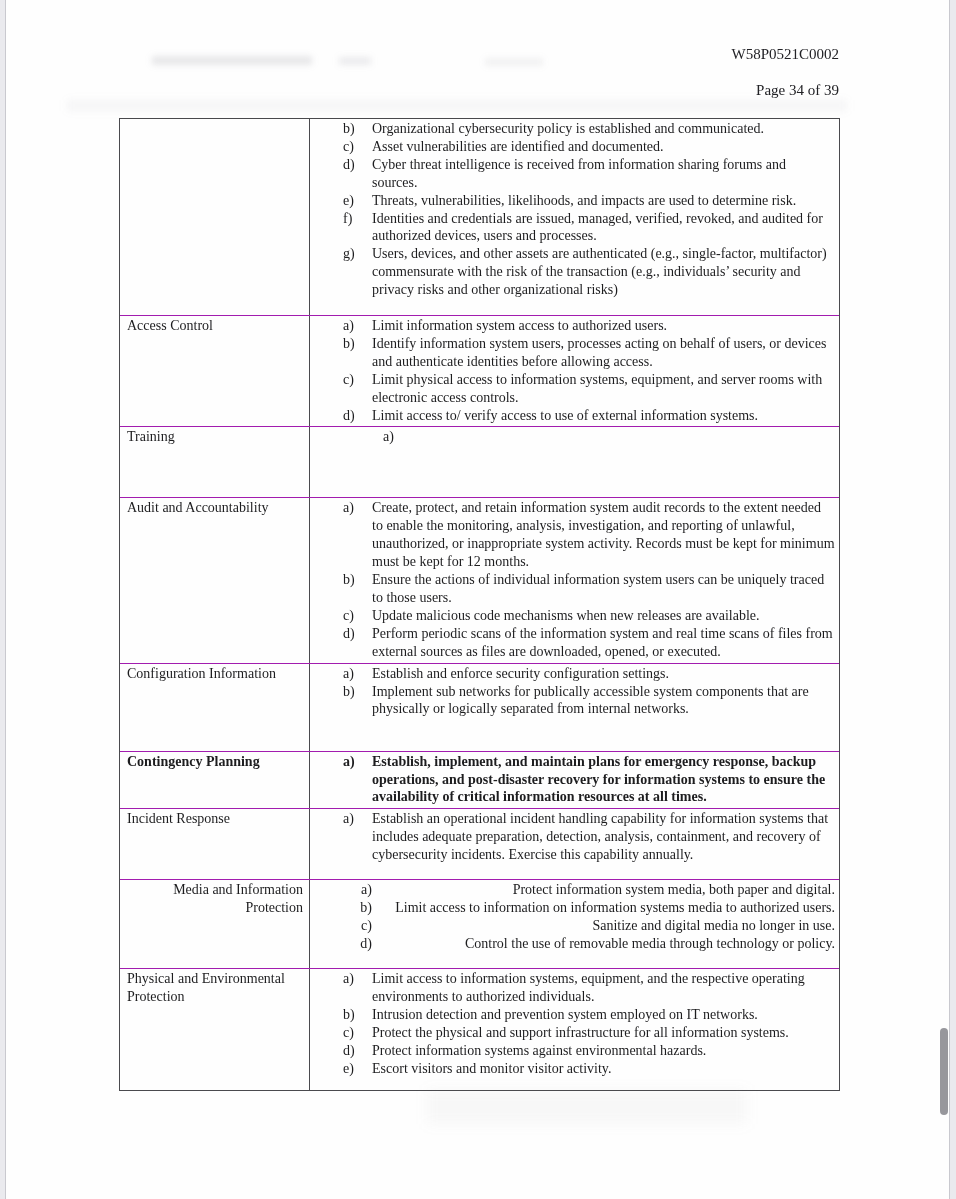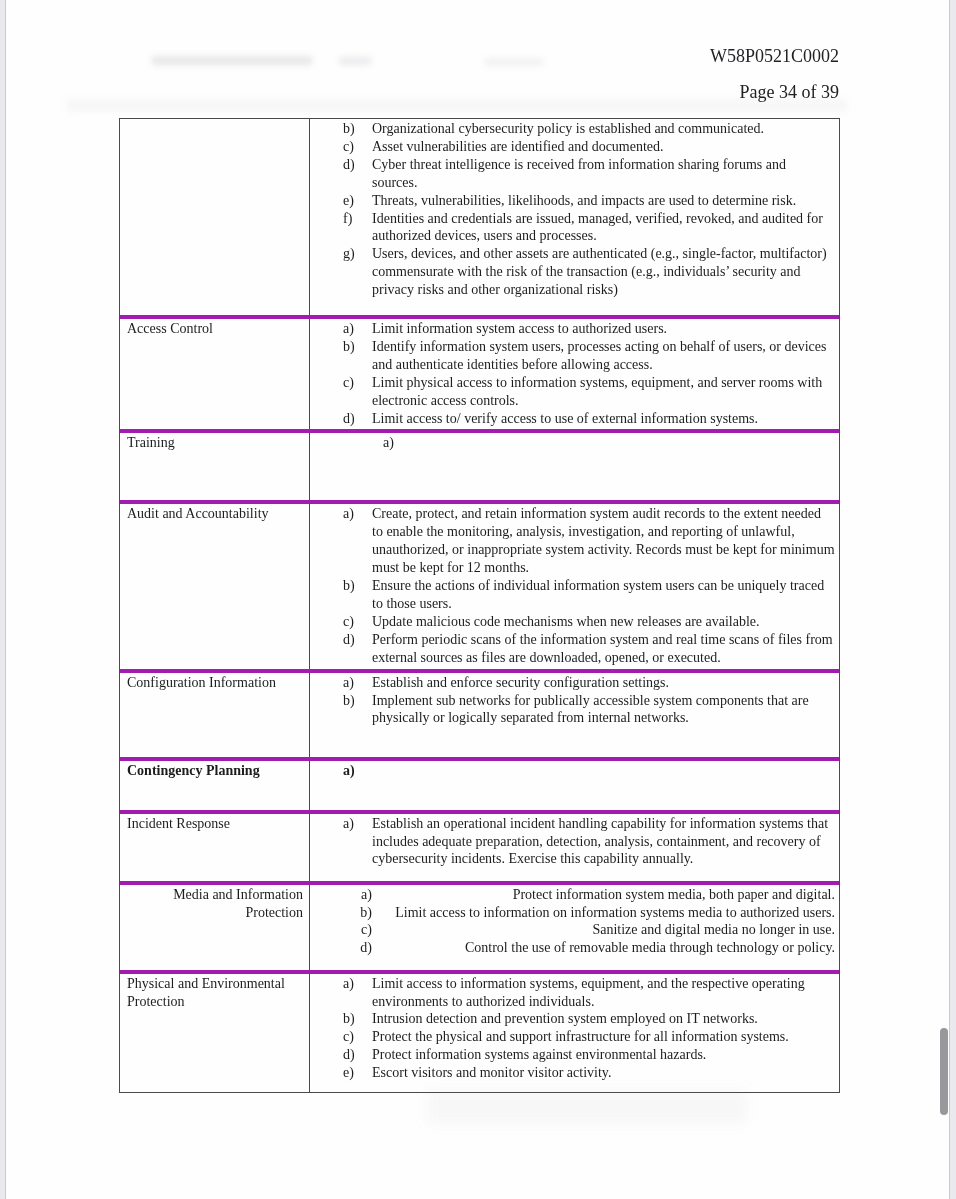--- a/index.html
+++ b/index.html
@@ -17,39 +17,39 @@
   .edge-left  { left: 0;  width: 6px; border-right: 1px solid #c9c9cf; }
   .edge-right { right: 0; width: 7px; border-left: 1px solid #c9c9cf; }
 
   
   .page { position: absolute; left: 7px; right: 8px; top: 0; bottom: 0; background: #fefefe; }
 
   .hdr {
     position: absolute;
     right: 109px;            
     text-align: right;
-    font-size: 18px;
+    font-size: 15px;
     color: #222226;
     white-space: nowrap;
   }
   .doc-number { top: 46px; }
   .page-label { top: 82px; text-align: right; }
 
   
   .ctable {
     position: absolute;
     left: 112px;             
     top: 118px;
     width: 721px;
     border: 1px solid #4a4a4e;
     background: #fefefe;
     font-size: 14px;
     line-height: 17.9px;
   }
-  .trow { display: flex; border-top: 4px solid #a21caf; }
+  .trow { display: flex; border-top: 1px solid #a21caf; }
   .trow:first-child { border-top: none; }
   .cell-cat {
     flex: 0 0 190px;
     width: 190px;
     border-right: 1px solid #4a4a4e;
     padding: 1px 6px 2px 7px;
   }
   .cell-items { flex: 1; padding: 1px 2px 2px 0; }
   .item { display: flex; padding-left: 33px; }
   .item .letter { flex: 0 0 29px; }
@@ -187,20 +187,21 @@
               <span class="letter">b)</span>
               <span class="text">Implement sub networks for publically accessible system components that are physically or logically separated from internal networks.</span>
             </div>
           </div>
         </div>
         <div class="trow">
           <div class="cell-cat">Contingency Planning</div>
           <div class="cell-items">
             <div class="item">
               <span class="letter">a)</span>
+              <span class="text">Establish, implement, and maintain plans for emergency response, backup operations, and post-disaster recovery for information systems to ensure the availability of critical information resources at all times.</span>
             </div>
           </div>
         </div>
         <div class="trow">
           <div class="cell-cat">Incident Response</div>
           <div class="cell-items">
             <div class="item">
               <span class="letter">a)</span>
               <span class="text">Establish an operational incident handling capability for information systems that includes adequate preparation, detection, analysis, containment, and recovery of cybersecurity incidents.  Exercise this capability annually.</span>
             </div>

